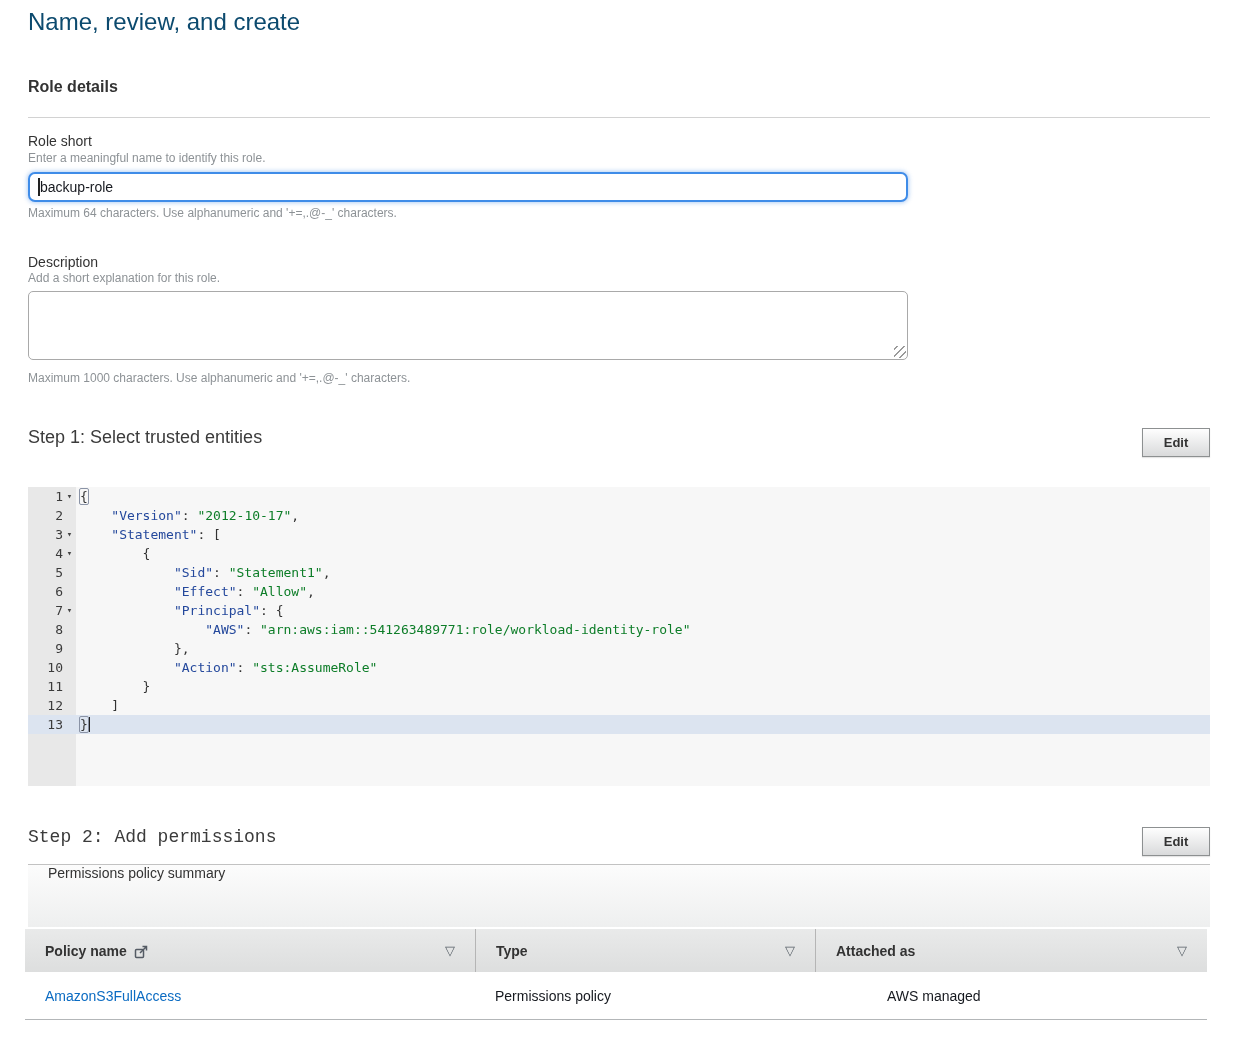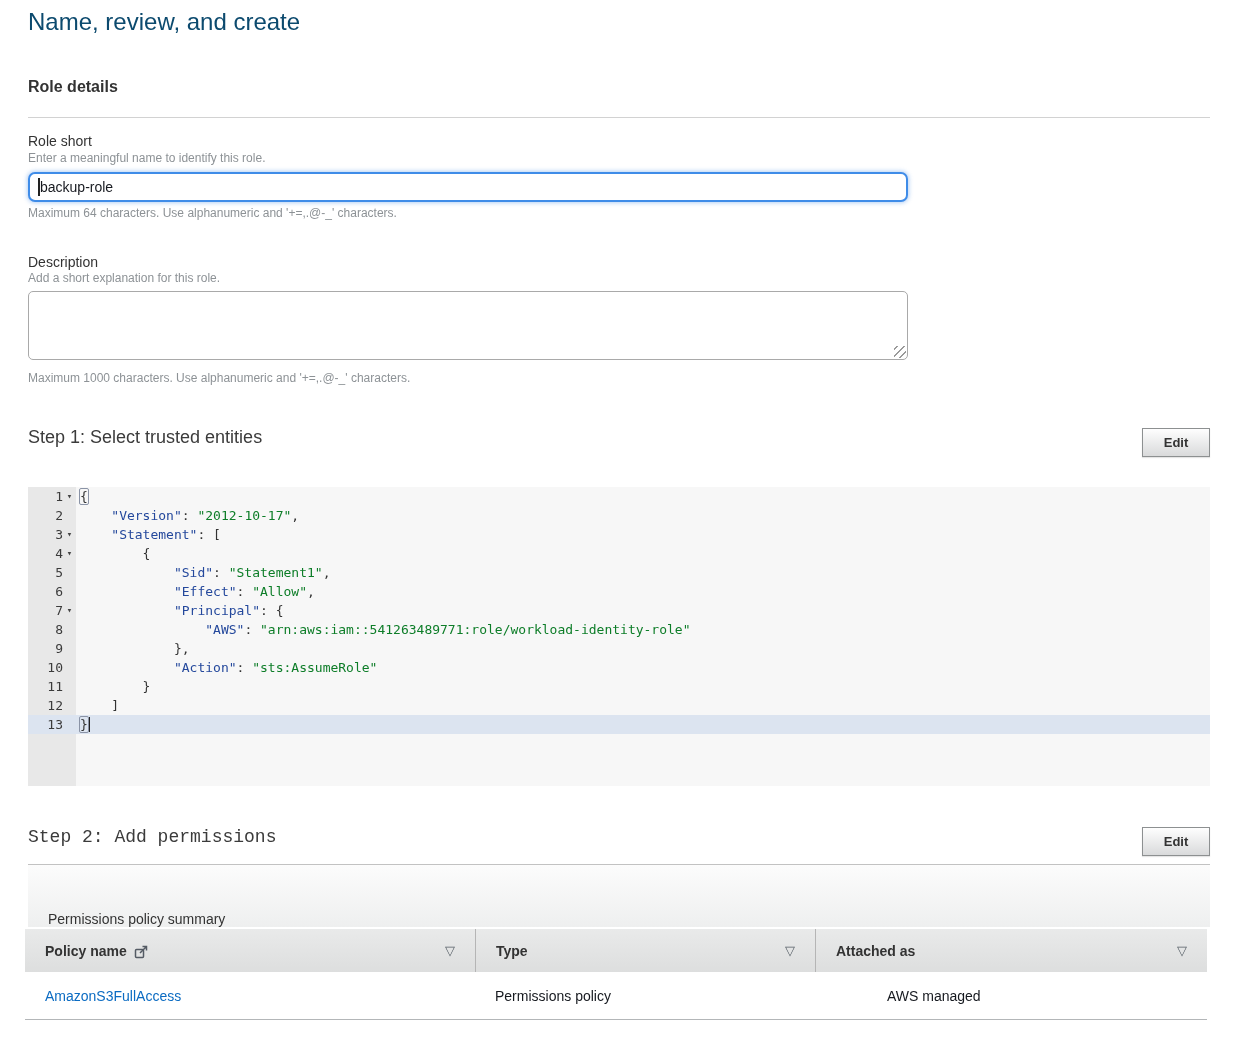--- a/index.html
+++ b/index.html
@@ -43,21 +43,21 @@
   .code-cell { padding-left:4px; color:#333; }
   .seg-key { color:#24489c; }
   .seg-val { color:#0d7d28; }
   .seg-plain, .seg-punct { color:#333; }
   .bracket-box { border:1px solid #8a93a6; border-radius:2px; margin:0 -1px; }
   .code-caret { border-left:1.5px solid #222; margin-left:1px; }
 
   
   .summary-panel { position:absolute; left:28px; top:864px; width:1182px; height:63px;
     border-top:1px solid #c2c2c2; background:linear-gradient(#fcfcfc,#eeefef);
-    display:flex; align-items:flex-end; }
+    display:flex; align-items:flex-start; }
   .summary-panel span { margin-left:20px; font-size:14px; color:#333; }
 
   .perm-table { position:absolute; left:25px; top:929px; width:1182px; }
   .thead { display:flex; height:43px; background:linear-gradient(#e9eaea,#dddede); align-items:center; }
   .th { display:flex; align-items:center; padding-left:20px; height:100%; position:relative; }
   .th .label { font-size:14px; font-weight:bold; color:#333; }
   .th-sep { border-left:1px solid #b5b5b5; }
   .th-sep::before { content:""; }
   .sort-triangle { margin-left:auto; margin-right:20px; font-size:13px; color:#565e66; cursor:pointer; }
   .col-1 { width:450px; flex:0 0 450px; }

